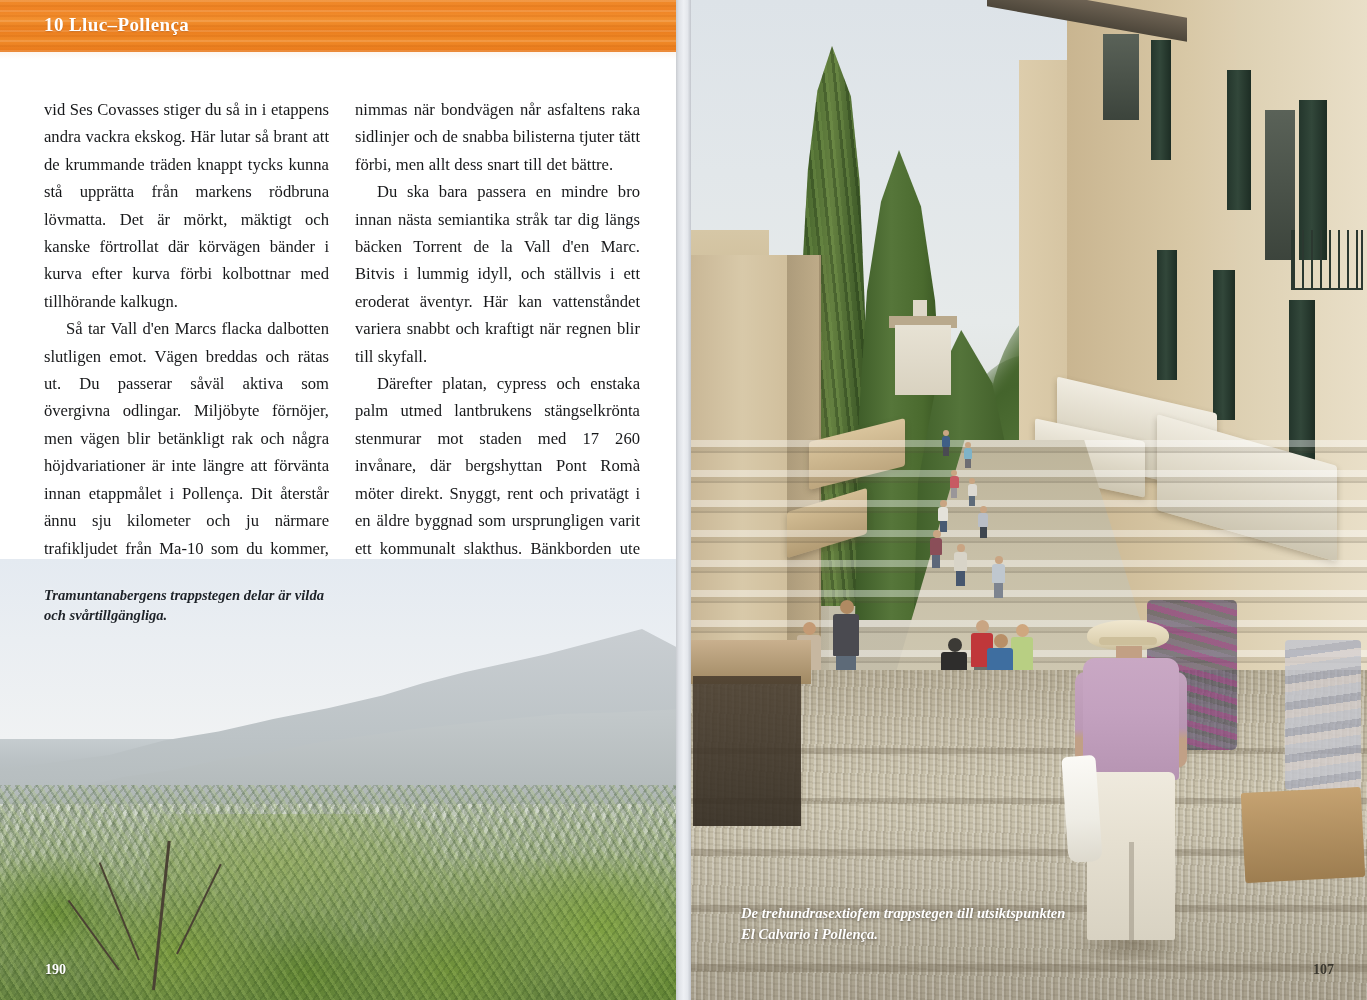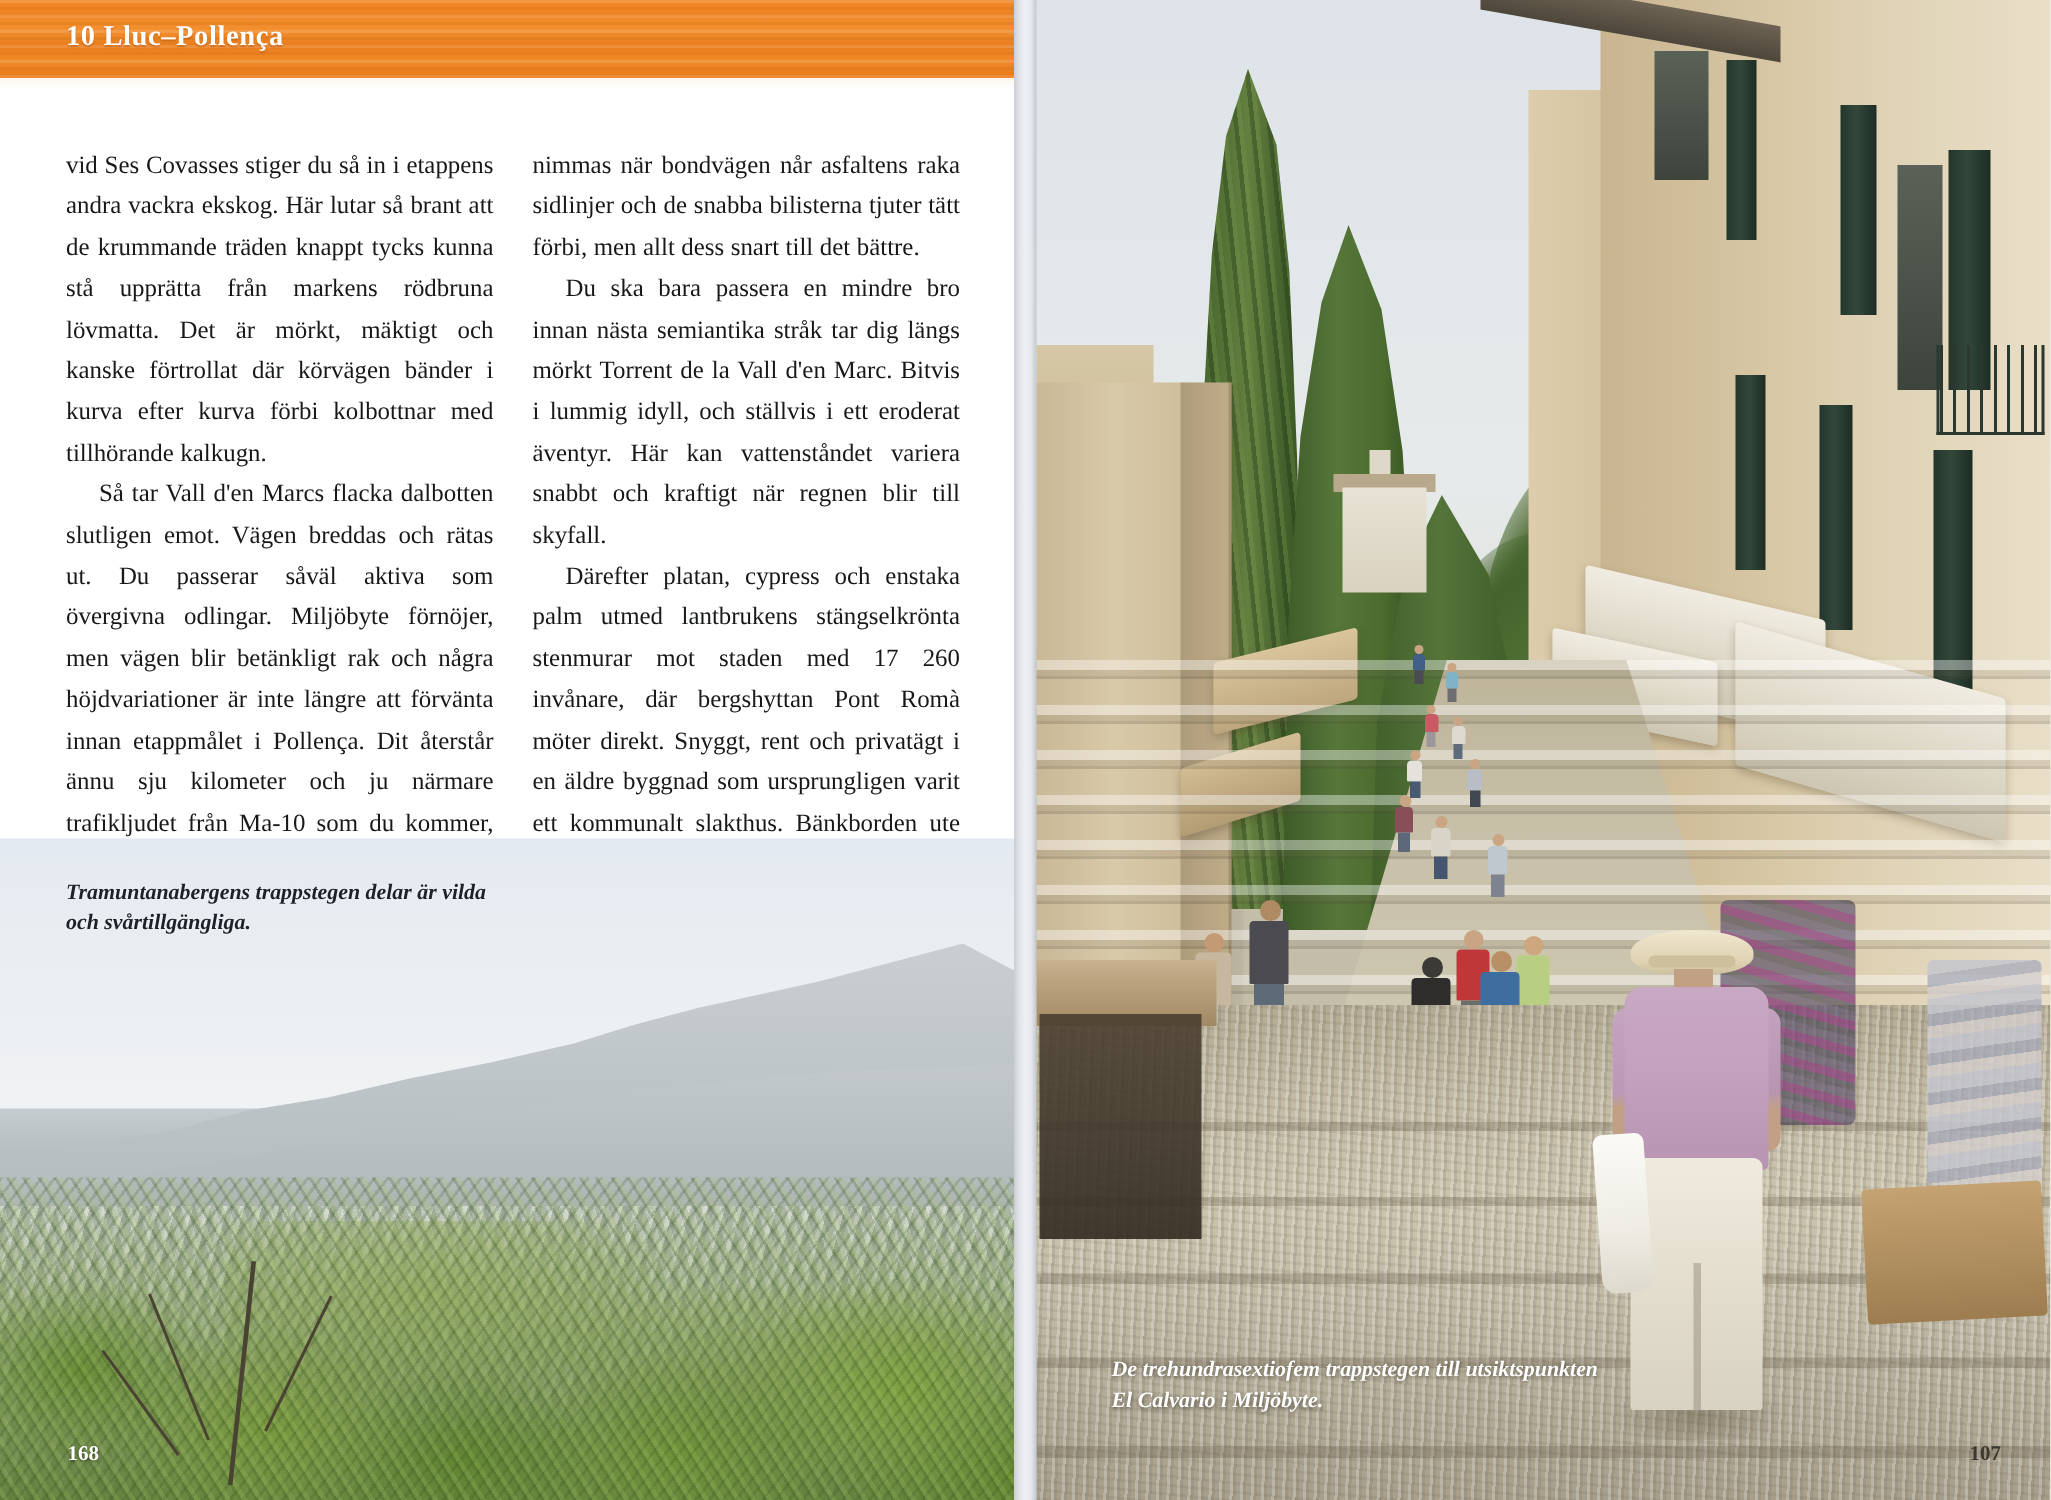--- a/index.html
+++ b/index.html
@@ -389,21 +389,21 @@
     </div>
     <div class="header-bottom-fade"></div>
 
     <div class="columns">
       <div class="col">
         <p>vid Ses Covasses stiger du så in i etappens andra vackra ekskog. Här lutar så brant att de krummande träden knappt tycks kunna stå upprätta från markens rödbruna lövmatta. Det är mörkt, mäktigt och kanske förtrollat där körvägen bänder i kurva efter kurva förbi kolbottnar med tillhörande kalkugn.</p>
         <p>Så tar Vall d'en Marcs flacka dalbotten slutligen emot. Vägen breddas och rätas ut. Du passerar såväl aktiva som övergivna odlingar. Miljöbyte förnöjer, men vägen blir betänkligt rak och några höjdvariationer är inte längre att förvänta innan etappmålet i Pollença. Dit återstår ännu sju kilometer och ju närmare trafikljudet från Ma-10 som du kommer, desto starkare blir insikten om att du snart ska nå dess slutgiltiga mål. Någon klang- och jubelföreställning kan dessvärre inte för-</p>
       </div>
       <div class="col">
         <p>nimmas när bondvägen når asfaltens raka sidlinjer och de snabba bilisterna tjuter tätt förbi, men allt dess snart till det bättre.</p>
-        <p>Du ska bara passera en mindre bro innan nästa semiantika stråk tar dig längs mörkt Torrent de la Vall d'en Marc. Bitvis i lummig idyll, och ställvis i ett eroderat äventyr. Här kan vattenståndet variera snabbt och kraftigt när regnen blir till skyfall.</p>
+        <p>Du ska bara passera en mindre bro innan nästa semiantika stråk tar dig längs bäcken Torrent de la Vall d'en Marc. Bitvis i lummig idyll, och ställvis i ett eroderat äventyr. Här kan vattenståndet variera snabbt och kraftigt när regnen blir till skyfall.</p>
         <p>Därefter platan, cypress och enstaka palm utmed lantbrukens stängselkrönta stenmurar mot staden med 17 260 invånare, där bergshyttan Pont Romà möter direkt. Snyggt, rent och privatägt i en äldre byggnad som ursprungligen varit ett kommunalt slakthus. Bänkborden ute på altanen duger fint för dagens första after walk, innan du piffar till dig lite för en sväng ned på stan.</p>
       </div>
     </div>
 
     <div class="photo-mountain">
       <div class="mt-sky"></div>
       <div class="mt-ridge-far"></div>
       <div class="mt-ridge-mid"></div>
       <div class="mt-karst"></div>
       <div class="mt-grass-patch"></div>
@@ -411,21 +411,21 @@
       <div class="mt-foliage"></div>
       <div class="mt-foliage-tex"></div>
       <div class="mt-branch" style="left:152px; bottom:10px; width:3px; height:150px; transform:rotate(6deg);"></div>
       <div class="mt-branch" style="left:138px; bottom:40px; width:2px; height:105px; transform:rotate(-22deg);"></div>
       <div class="mt-branch" style="left:176px; bottom:46px; width:2px; height:100px; transform:rotate(26deg);"></div>
       <div class="mt-branch" style="left:118px; bottom:30px; width:2px; height:86px; transform:rotate(-36deg);"></div>
     </div>
 
     <div class="caption-left">Tramuntanabergens trappstegen delar är vilda och svårtillgängliga.</div>
 
-    <div class="pagenum-left">168</div>
+    <div class="pagenum-left">190</div>
   </div>
 
   <div class="gutter"></div>
 
   <div class="page-right">
     <div class="rp-sky"></div>
 
     <div class="tree-right-bg"></div>
     <div class="tree-right-bg2"></div>
 
@@ -564,18 +564,18 @@
       <div class="man-hat-band"></div>
       <div class="man-neck"></div>
       <div class="man-arm-l"></div>
       <div class="man-arm-r"></div>
       <div class="man-shirt"></div>
       <div class="man-pants"></div>
       <div class="man-pants-split"></div>
       <div class="man-bag"></div>
     </div>
 
-    <div class="caption-right">De trehundrasextiofem trappstegen till utsiktspunkten El Calvario i Miljöbyte.</div>
+    <div class="caption-right">De trehundrasextiofem trappstegen till utsiktspunkten El Calvario i Pollença.</div>
 
     <div class="pagenum-right">107</div>
   </div>
 
 </div>
 
 </body></html>

